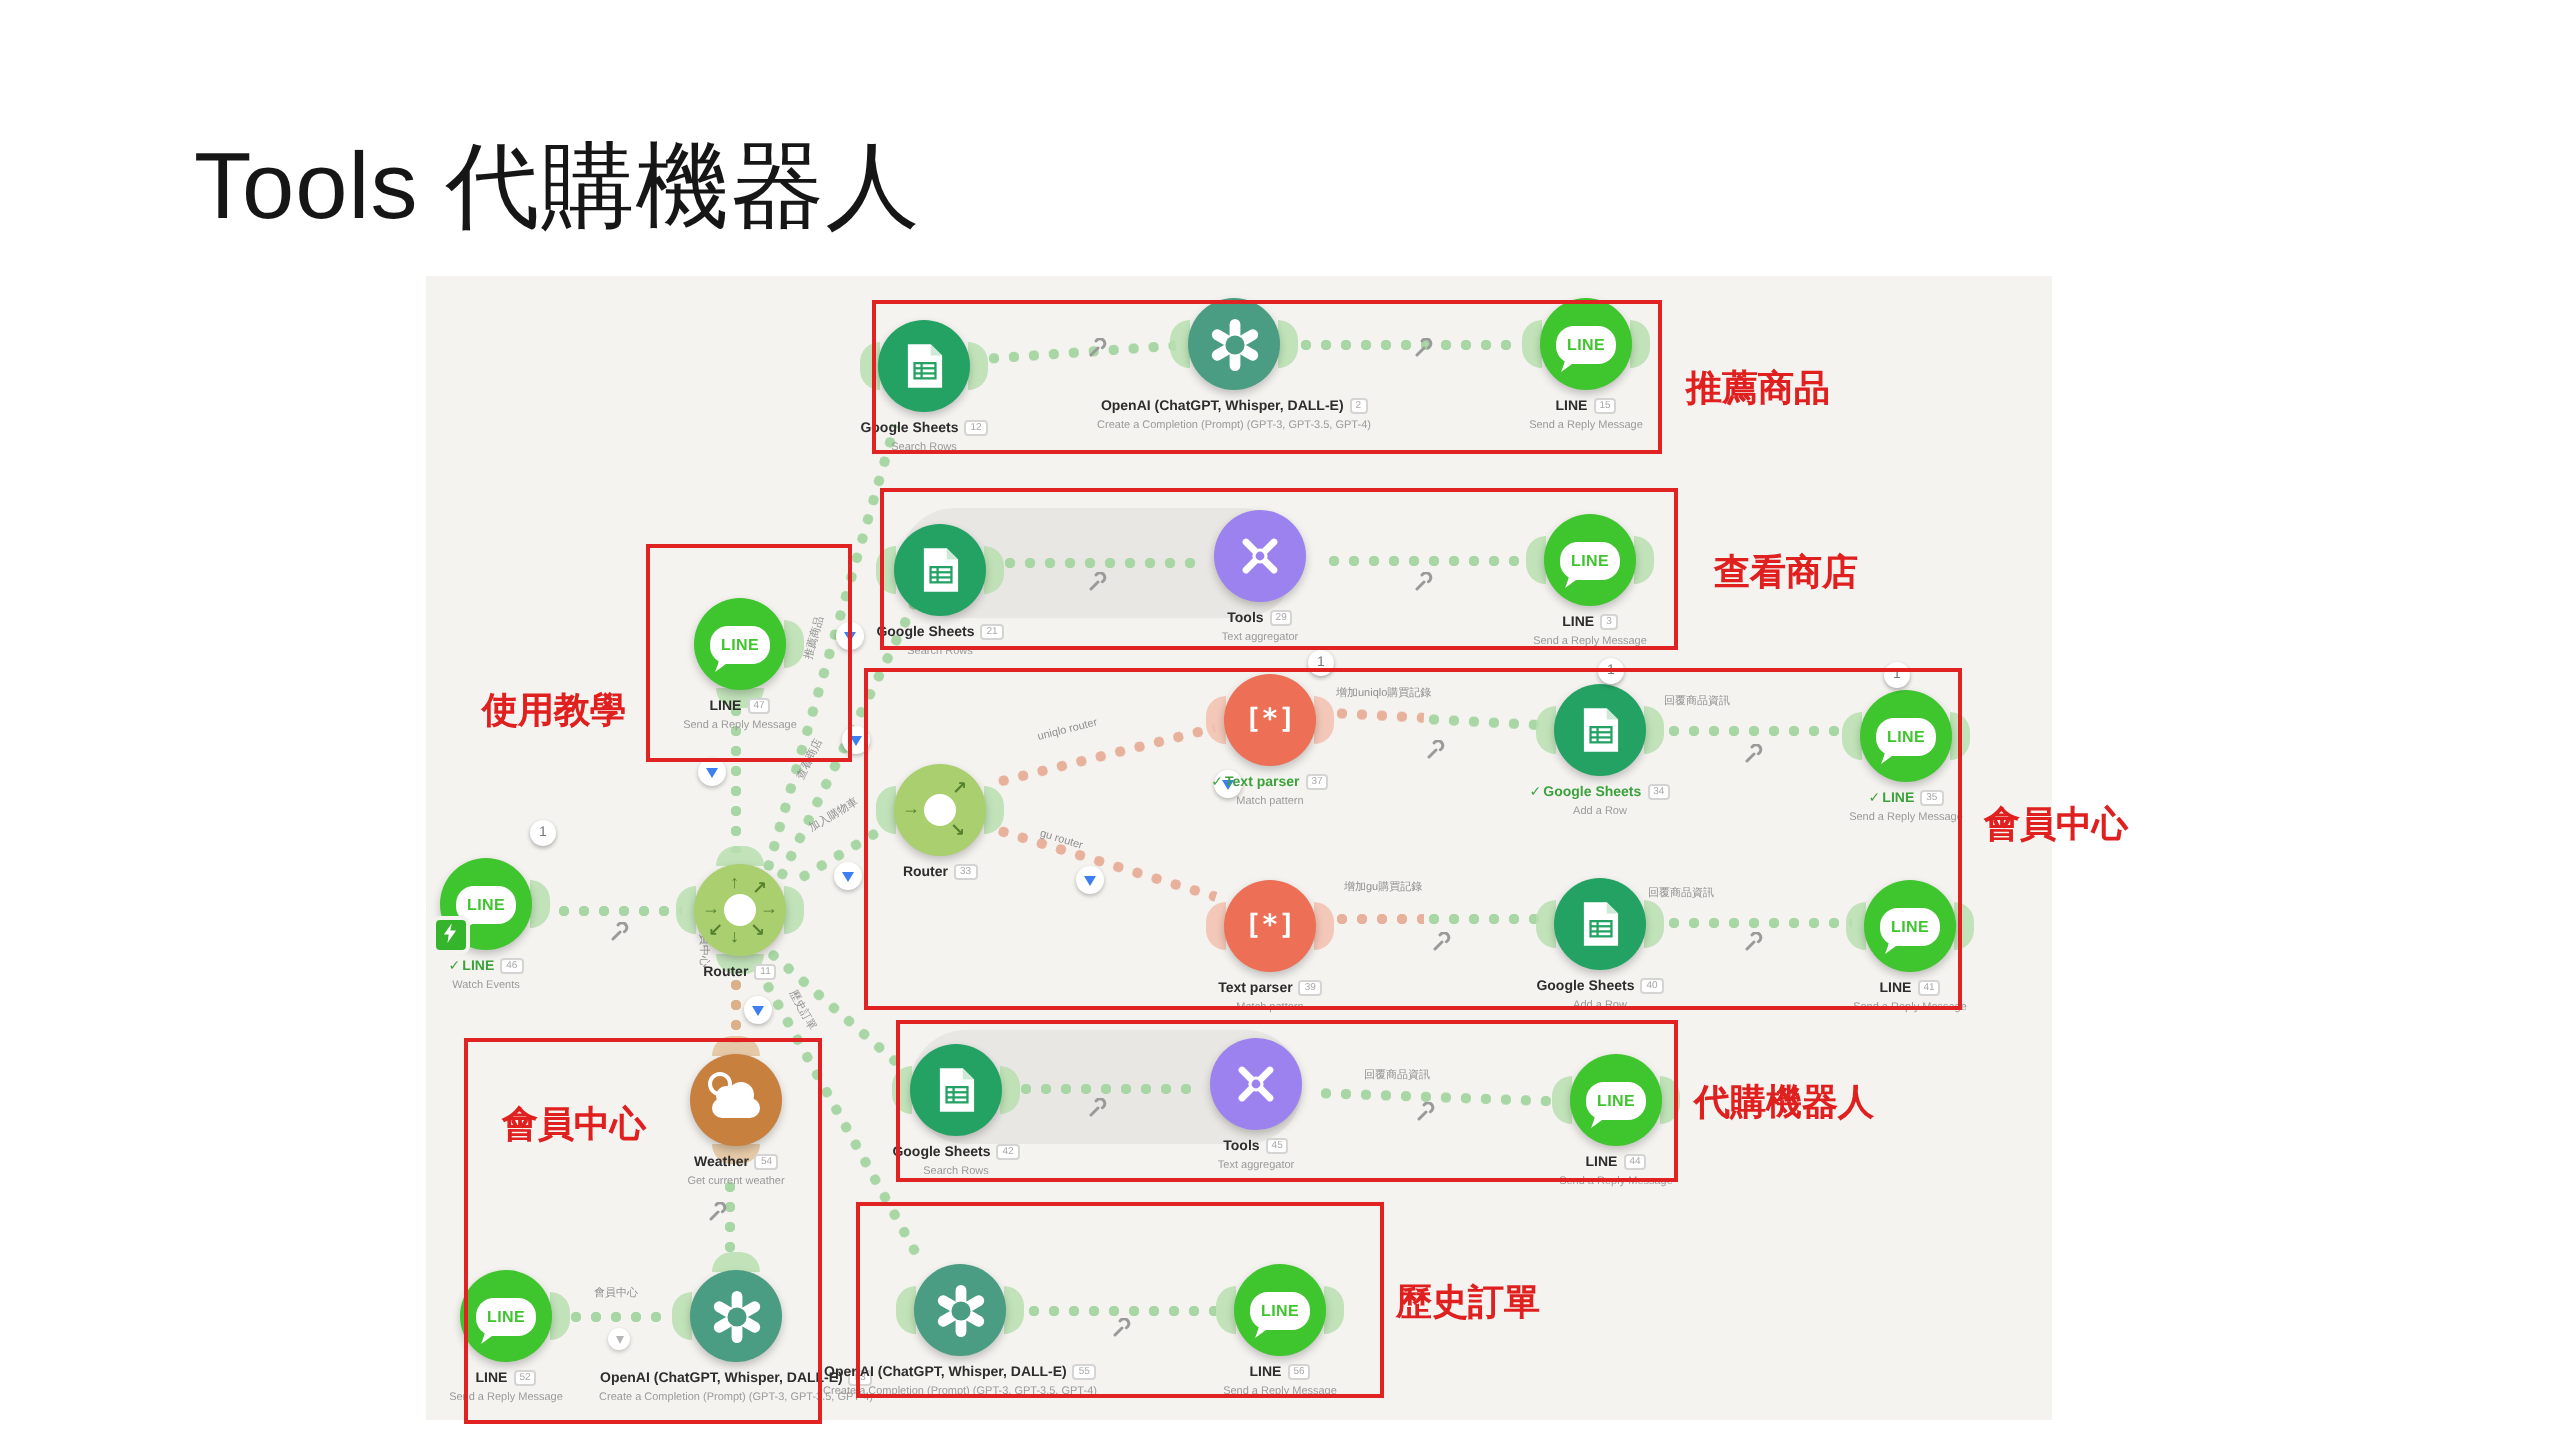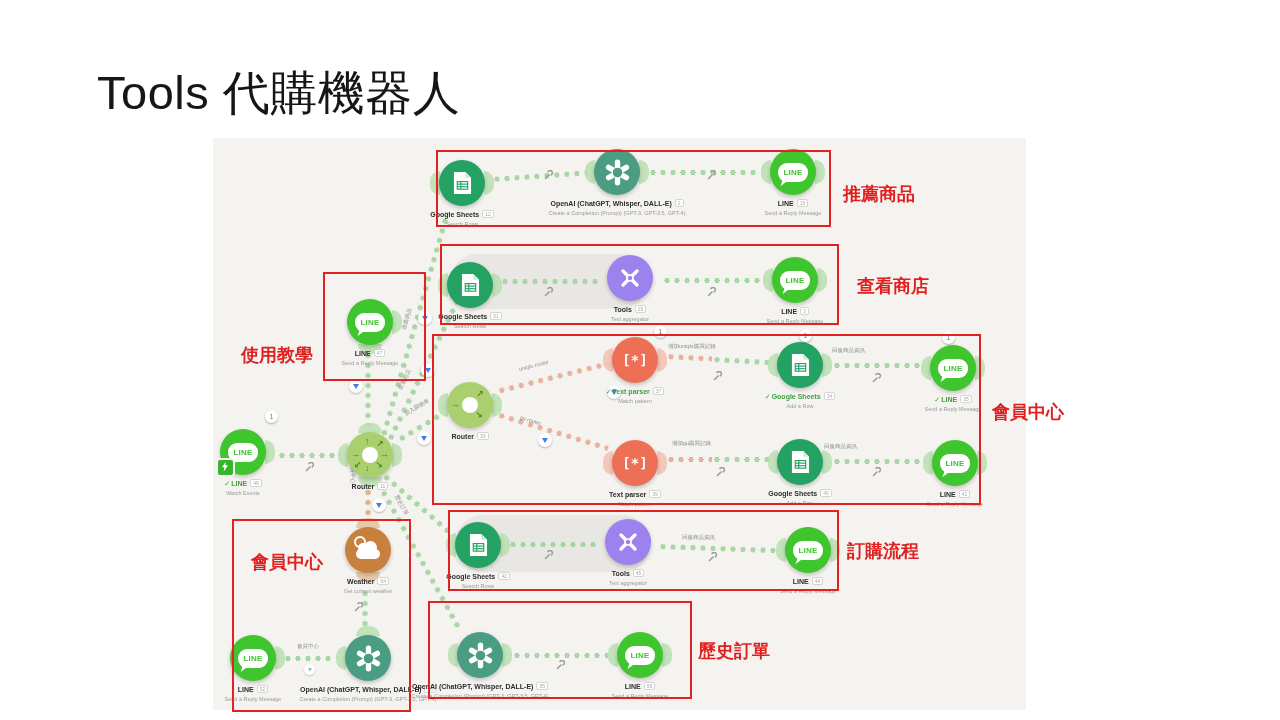--- a/index.html
+++ b/index.html
@@ -564,15 +564,15 @@
 <div class="rbox" style="left:323px;top:272px;width:99px;height:105px;"></div>
 <div class="rbox" style="left:432px;top:334px;width:545px;height:167px;"></div>
 <div class="rbox" style="left:448px;top:510px;width:387px;height:77px;"></div>
 <div class="rbox" style="left:232px;top:519px;width:175px;height:189px;"></div>
 <div class="rbox" style="left:428px;top:601px;width:260px;height:94px;"></div>
 
 <div class="rlabel" style="left:843px;top:182px;">推薦商品</div>
 <div class="rlabel" style="left:857px;top:274px;">查看商店</div>
 <div class="rlabel" style="left:241px;top:343px;">使用教學</div>
 <div class="rlabel" style="left:992px;top:400px;">會員中心</div>
-<div class="rlabel" style="left:847px;top:539px;">訂購流程</div>
+<div class="rlabel" style="left:847px;top:539px;">代購機器人</div>
 <div class="rlabel" style="left:251px;top:550px;">會員中心</div>
 <div class="rlabel" style="left:698px;top:639px;">歷史訂單</div>
 
 </body></html>

